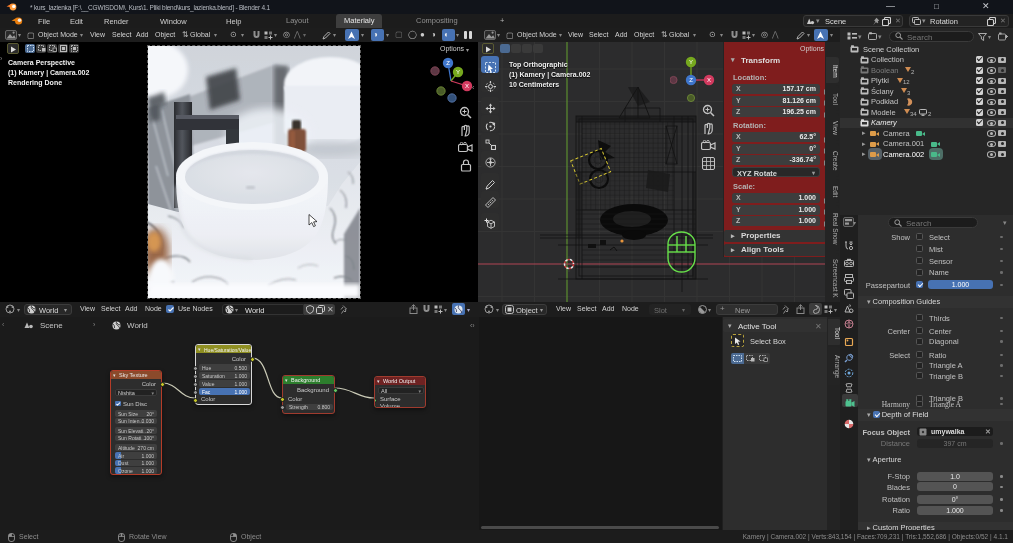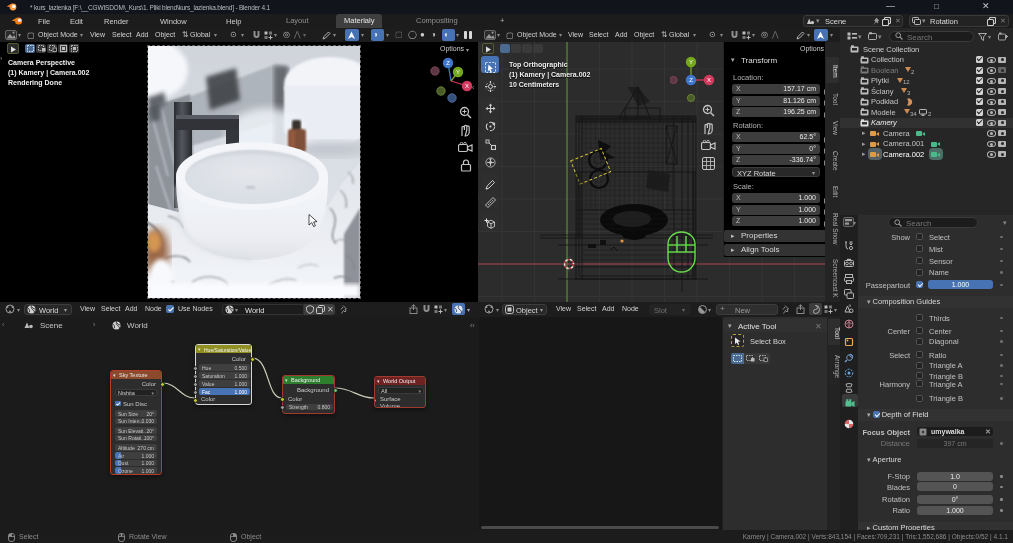--- a/index.html
+++ b/index.html
@@ -665,21 +665,21 @@
         <rect x="0.5" y="2.5" width="9" height="7" rx="1.5" fill="none" stroke="#c4c4c4" stroke-width="1.2"></rect>
         <path d="M9.5 5 L14 3 V9 L9.5 7 Z" fill="none" stroke="#c4c4c4" stroke-width="1.2"></path>
         <circle cx="3.5" cy="1.5" r="1.2" fill="none" stroke="#c4c4c4" stroke-width="0.9"></circle>
         <circle cx="7" cy="1.5" r="1.2" fill="none" stroke="#c4c4c4" stroke-width="0.9"></circle>
       </svg>
     <svg class="abs" style="left:224px;top:115px" width="13" height="13" viewBox="0 0 13 13">
         <rect x="0.5" y="0.5" width="12" height="12" rx="1.5" fill="none" stroke="#c4c4c4" stroke-width="1"></rect>
         <path d="M0.5 4.5 H12.5 M0.5 8.5 H12.5 M4.5 0.5 V12.5 M8.5 0.5 V12.5" stroke="#c4c4c4" stroke-width="0.8"></path>
       </svg>
 
-    <div class="abs" style="left:245px;top:0;width:102px;height:215px;background:#000000;border-left:1px solid #242424;">
+    <div class="abs" style="left:245px;top:0;width:102px;height:215px;background:#7f1d1d;border-left:1px solid #242424;font-weight:bold;">
       <span class="abs" style="left:7px;top:14px;color:#aaa;font-size:7px;">▾</span>
       <span class="abs" style="left:17px;top:13.5px;color:#dedede;font-size:8px;">Transform</span>
       <span class="abs" style="left:9px;top:31px;color:#b4b4b4;font-size:7.5px;">Location:</span>
       <div class="nfield" style="top:42px;">
           <span class="nx">X</span>
           <span class="nv">157.17 cm</span>
         </div>
         <span class="nlock" style="top:42px;"></span>
       <div class="nfield" style="top:53.5px;">
           <span class="nx">Y</span>
@@ -1011,21 +1011,21 @@
     <div class="prow" style="top:145.5px;">
         <span class="pck"></span>
         <span class="pcl">Triangle A</span>
         <span class="pdot"></span>
       </div>
     <div class="prow" style="top:156px;">
         <span class="pck"></span>
         <span class="pcl">Triangle B</span>
         <span class="pdot"></span>
       </div>
-    <div class="prow" style="top:164px;">
+    <div class="prow" style="top:184px;font-family:Liberation Serif, serif;">
         <span class="plab">Harmony</span>
         <span class="pck"></span>
         <span class="pcl">Triangle A</span>
         <span class="pdot"></span>
       </div>
     <div class="prow" style="top:178.5px;">
         <span class="pck"></span>
         <span class="pcl">Triangle B</span>
         <span class="pdot"></span>
       </div>

